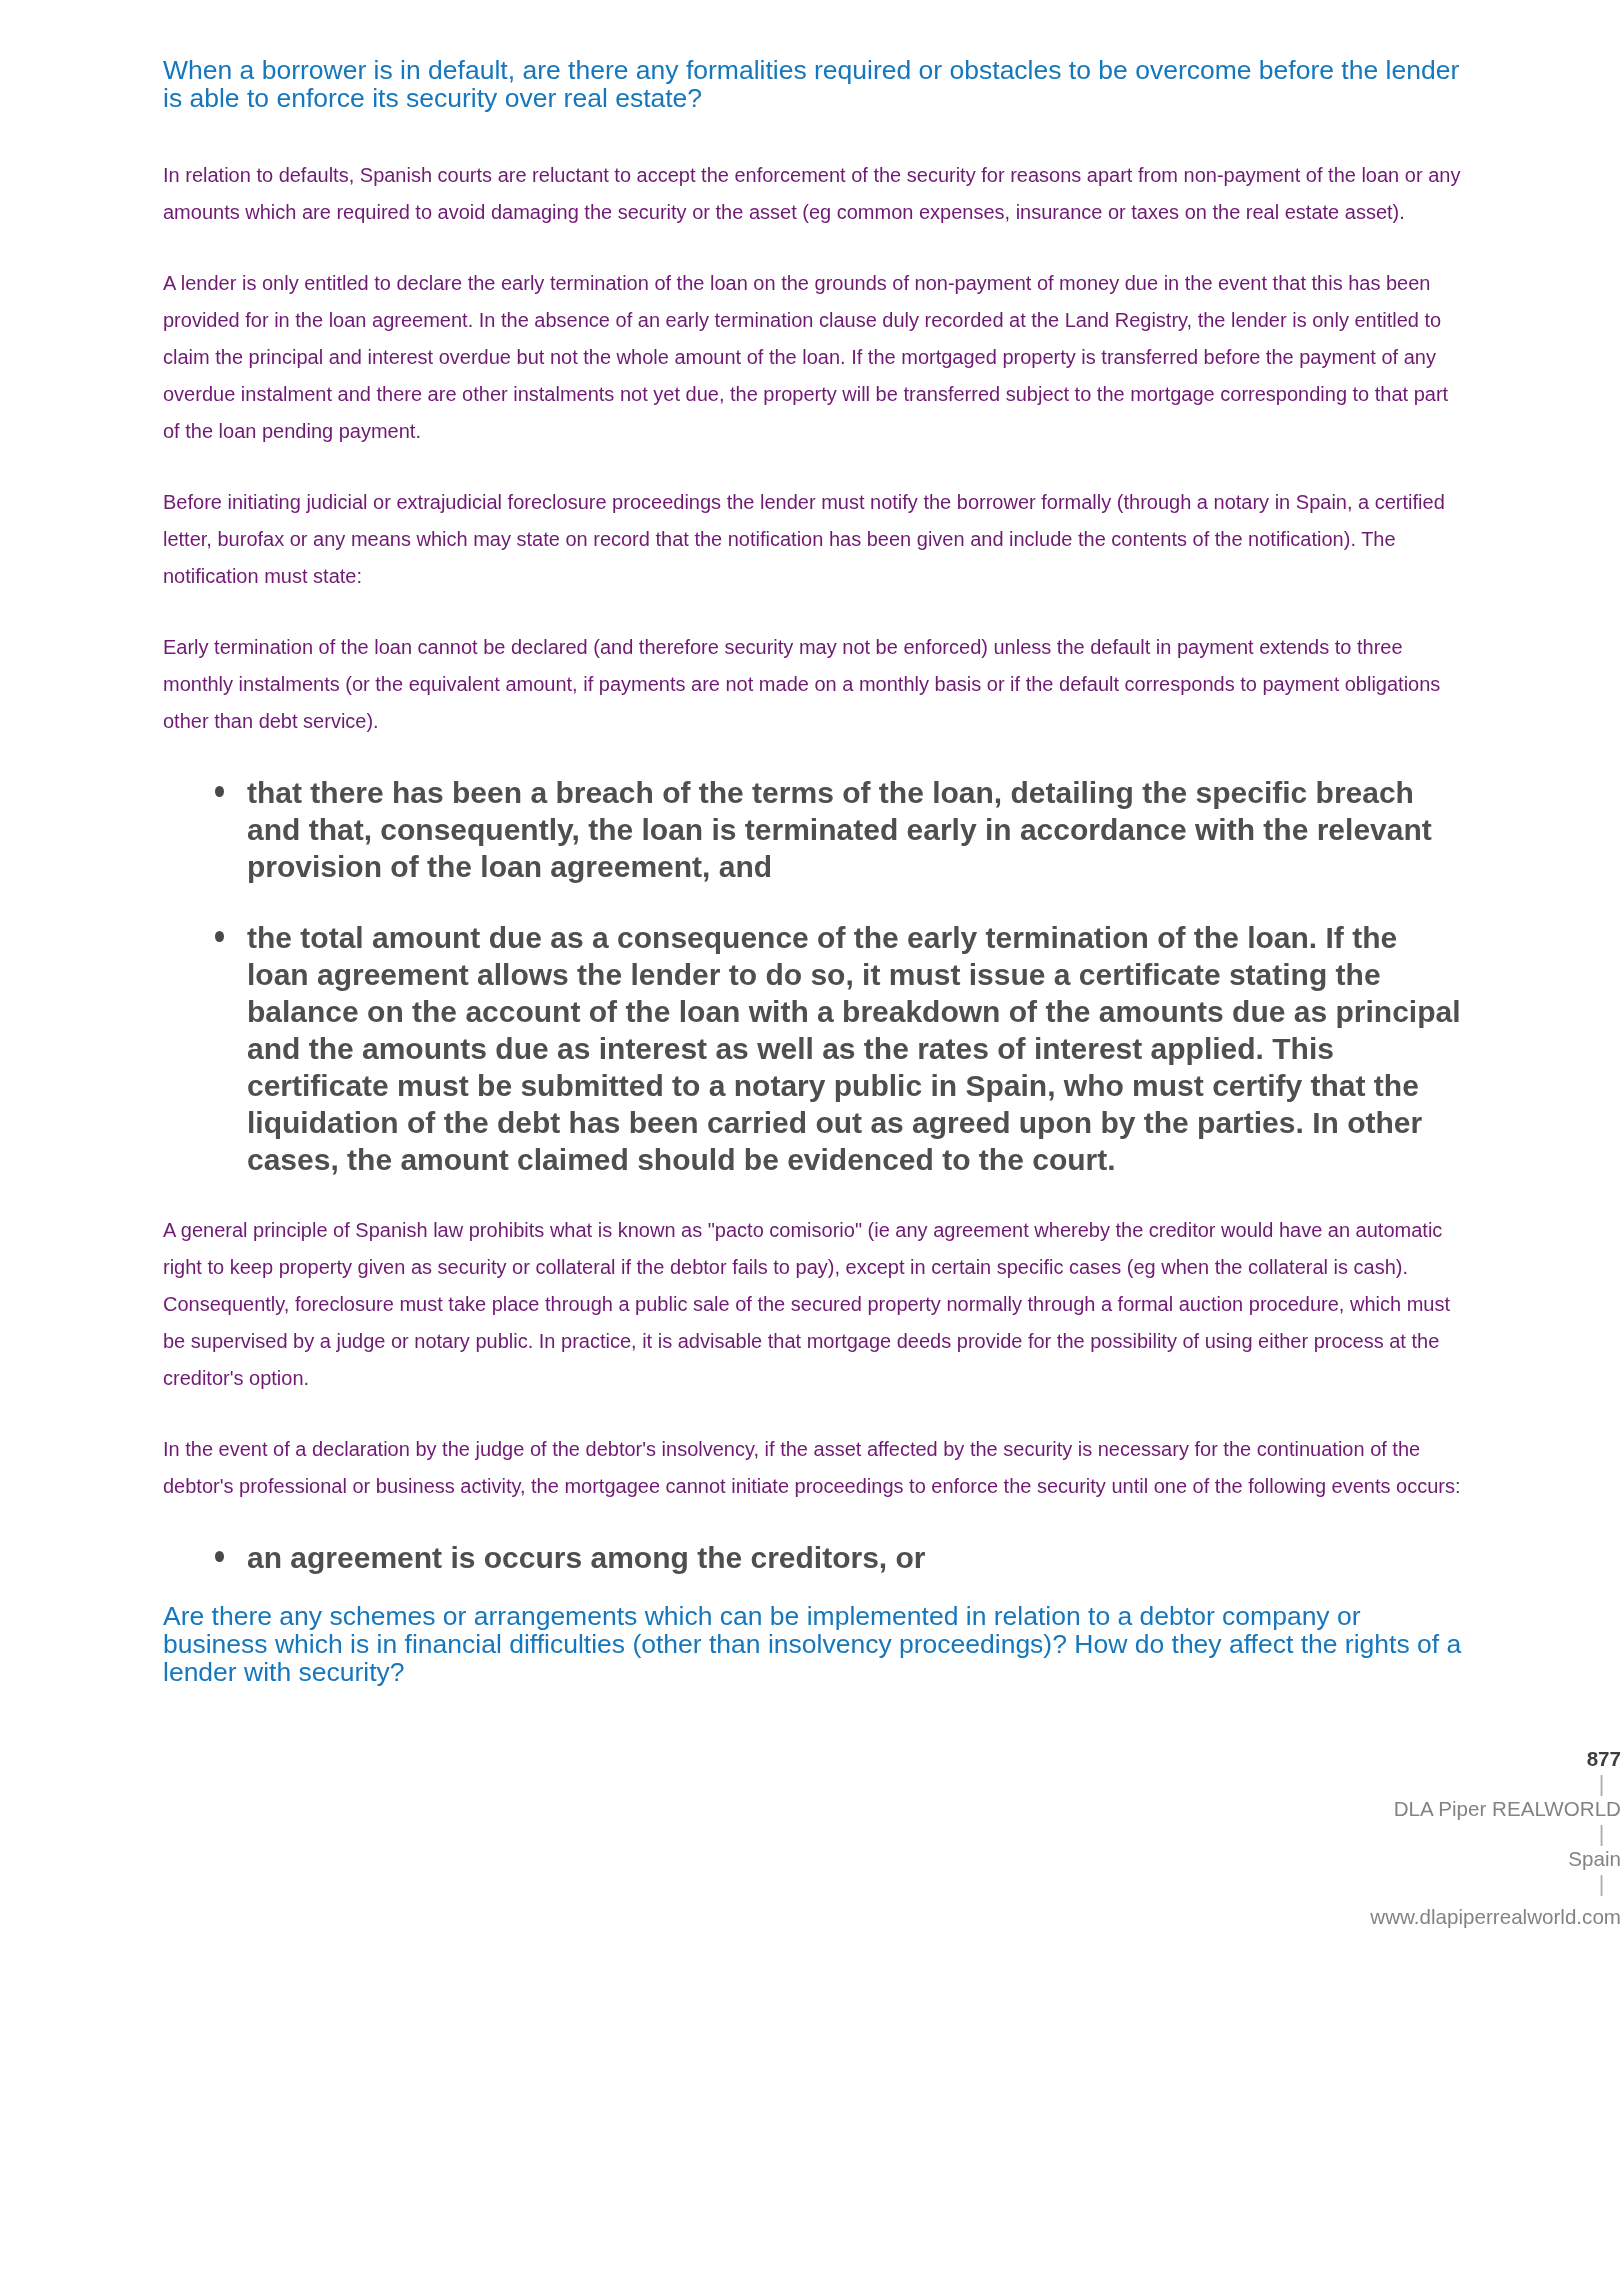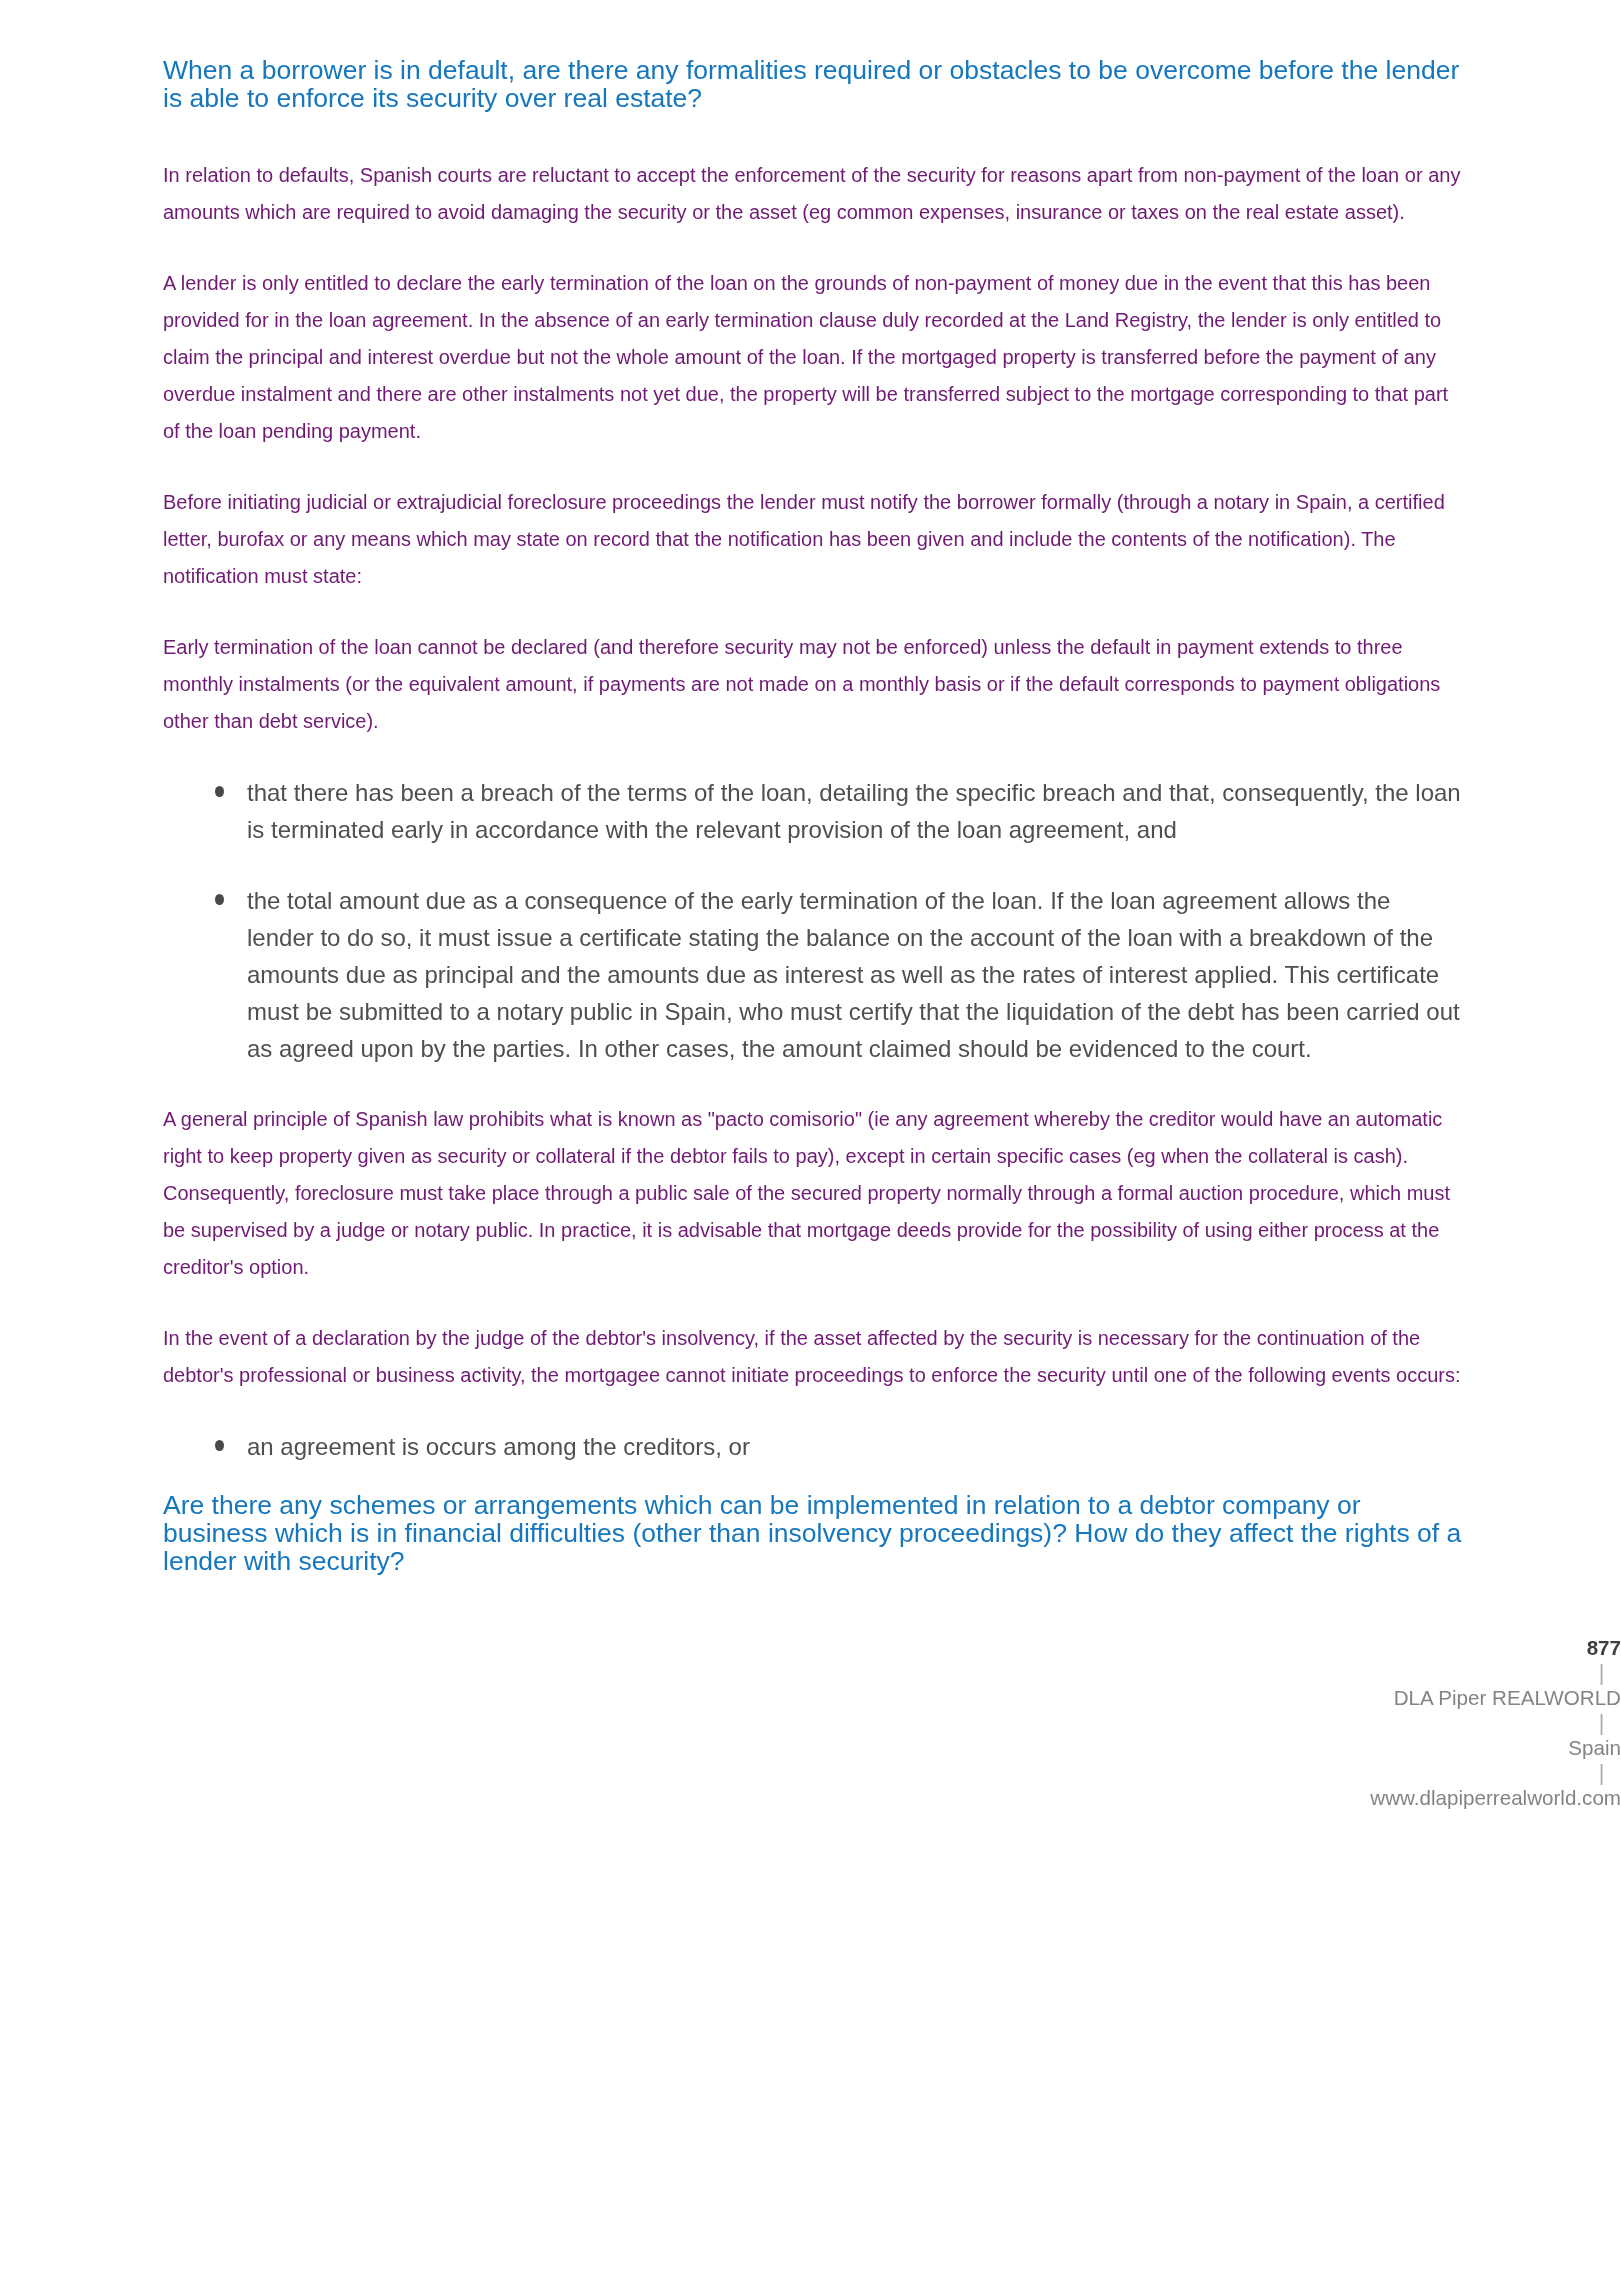--- a/index.html
+++ b/index.html
@@ -86,22 +86,23 @@
   ul.bullets {
     list-style: none;
     margin: 0;
     padding: 0;
   }
   li.bullet {
     position: relative;
     margin: 34px 0 0 0;
     padding-left: 84px;
     color: #4e4f51;
-    font-size: 24px;
+    font-size: 30px;
     line-height: 37px;
+    font-weight: bold;
   }
   li.bullet::before {
     content: "";
     position: absolute;
     left: 52px;
     top: 11.8px;
     width: 8.8px;
     height: 10.8px;
     border-radius: 50%;
     background: #48494b;
@@ -119,21 +120,21 @@
   }
   .footer .page-num {
     font-weight: bold;
     color: #3d3e40;
   }
   .footer .sep {
     color: #aaacae;
     margin: 0 16.7px;
     font-size: 21.6px;
   }
-  .footer .url { color: #808486; text-decoration: none; }
+  .footer .url { color: #808486; text-decoration: none; margin-top: 8px; }
 </style>
 </head>
 <body>
 
 <div class="page">
 
 
   <div class="content">
 
     <h2 class="question q1">When a borrower is in default, are there any formalities required or obstacles to be overcome before the lender is able to enforce its security over real estate?</h2>

